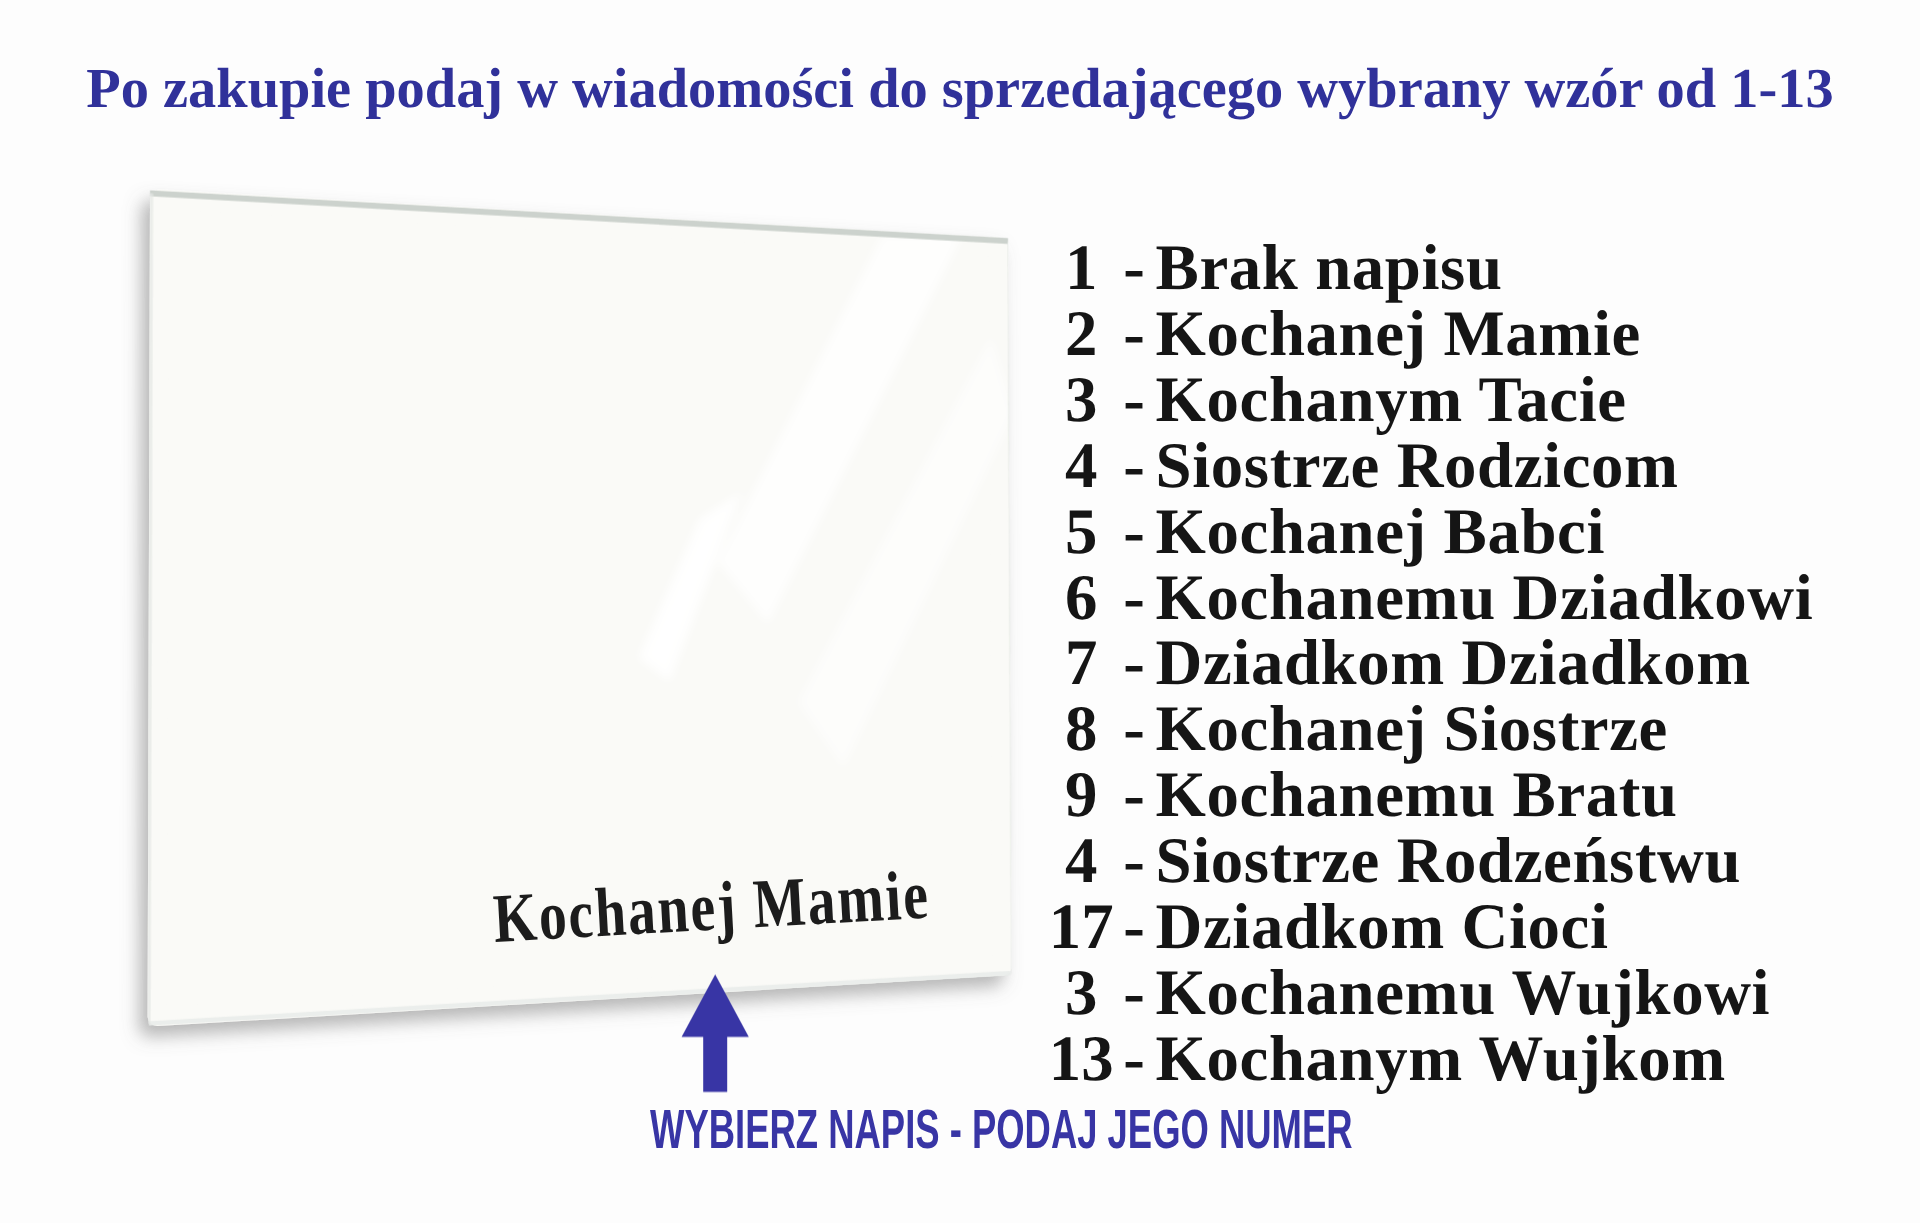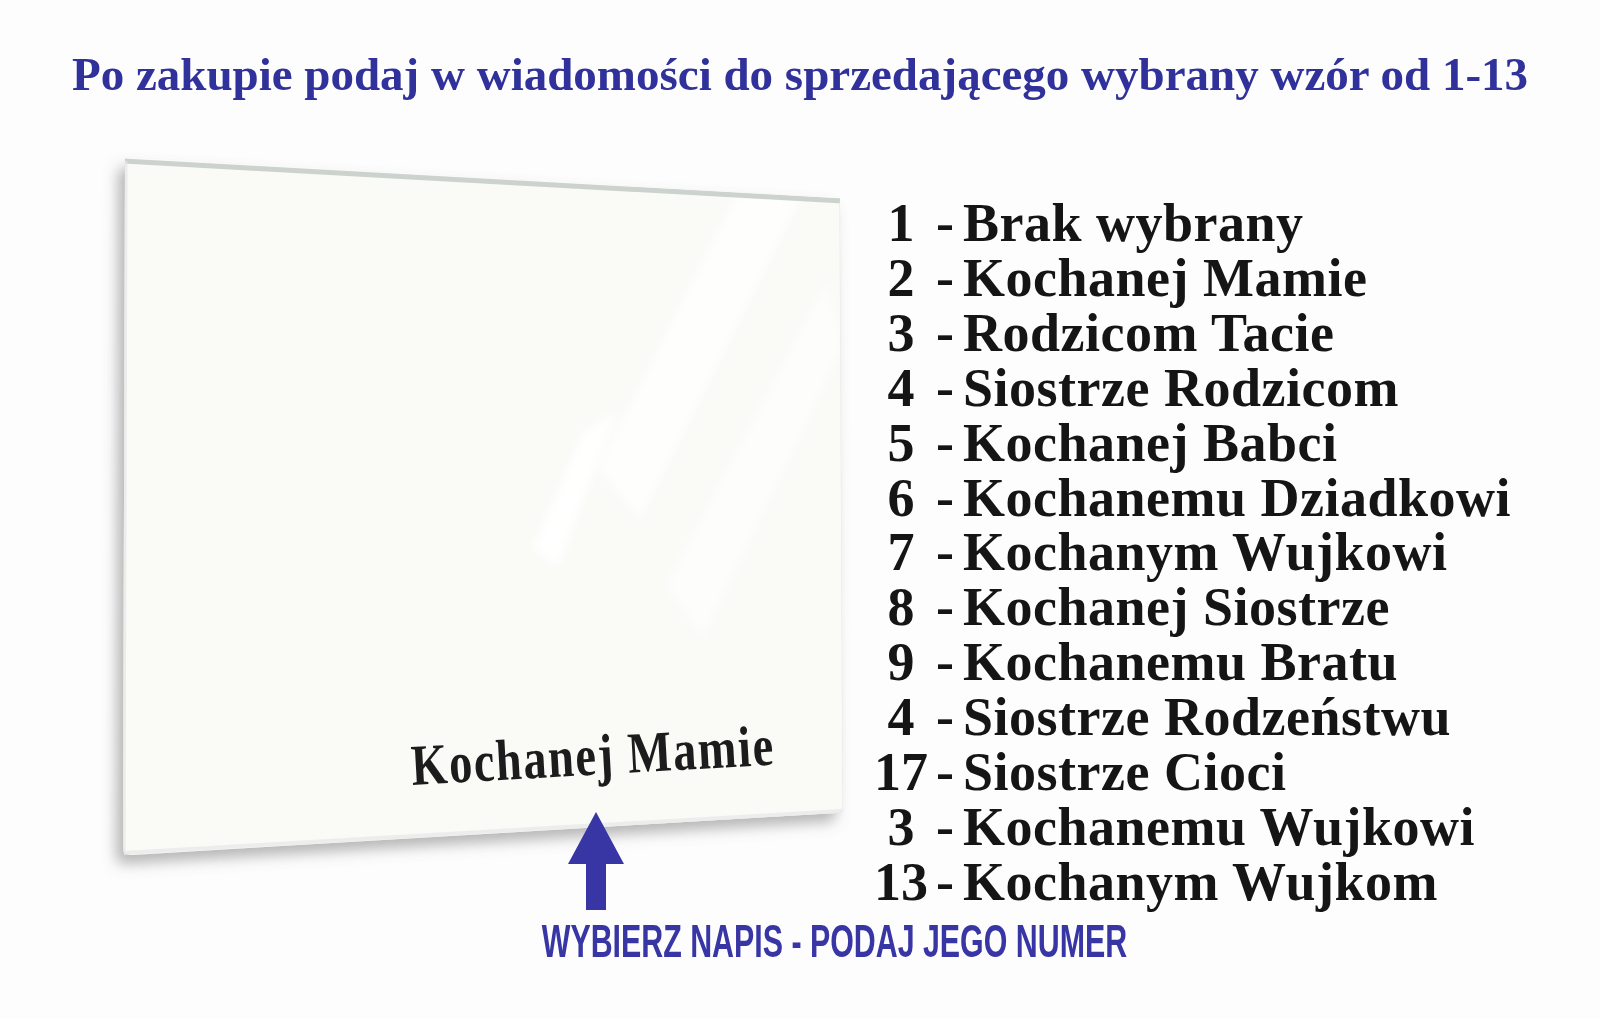--- a/index.html
+++ b/index.html
@@ -162,71 +162,71 @@
   </svg>
 
   <div class="caption-row">
     <span class="caption">WYBIERZ NAPIS - PODAJ JEGO NUMER</span>
   </div>
 
   <div class="options">
     <div class="row">
       <span class="num">1</span>
       <span class="dash">-</span>
-      <span class="label">Brak wybrany</span>
+      <span class="label">Brak napisu</span>
     </div>
     <div class="row">
       <span class="num">2</span>
       <span class="dash">-</span>
       <span class="label">Kochanej Mamie</span>
     </div>
     <div class="row">
       <span class="num">3</span>
       <span class="dash">-</span>
-      <span class="label">Rodzicom Tacie</span>
+      <span class="label">Kochanym Tacie</span>
     </div>
     <div class="row">
       <span class="num">4</span>
       <span class="dash">-</span>
       <span class="label">Siostrze Rodzicom</span>
     </div>
     <div class="row">
       <span class="num">5</span>
       <span class="dash">-</span>
       <span class="label">Kochanej Babci</span>
     </div>
     <div class="row">
       <span class="num">6</span>
       <span class="dash">-</span>
       <span class="label">Kochanemu Dziadkowi</span>
     </div>
     <div class="row">
       <span class="num">7</span>
       <span class="dash">-</span>
-      <span class="label">Kochanym Wujkowi</span>
+      <span class="label">Dziadkom Dziadkom</span>
     </div>
     <div class="row">
       <span class="num">8</span>
       <span class="dash">-</span>
       <span class="label">Kochanej Siostrze</span>
     </div>
     <div class="row">
       <span class="num">9</span>
       <span class="dash">-</span>
       <span class="label">Kochanemu Bratu</span>
     </div>
     <div class="row">
       <span class="num">4</span>
       <span class="dash">-</span>
       <span class="label">Siostrze Rodzeństwu</span>
     </div>
     <div class="row">
       <span class="num">17</span>
       <span class="dash">-</span>
-      <span class="label">Siostrze Cioci</span>
+      <span class="label">Dziadkom Cioci</span>
     </div>
     <div class="row">
       <span class="num">3</span>
       <span class="dash">-</span>
       <span class="label">Kochanemu Wujkowi</span>
     </div>
     <div class="row">
       <span class="num">13</span>
       <span class="dash">-</span>
       <span class="label">Kochanym Wujkom</span>

